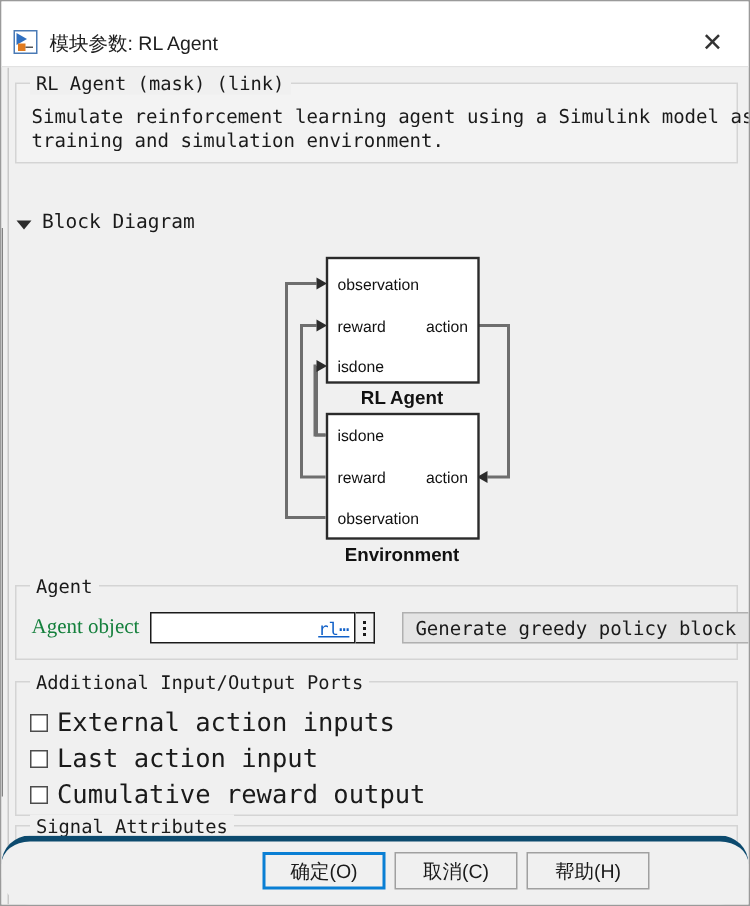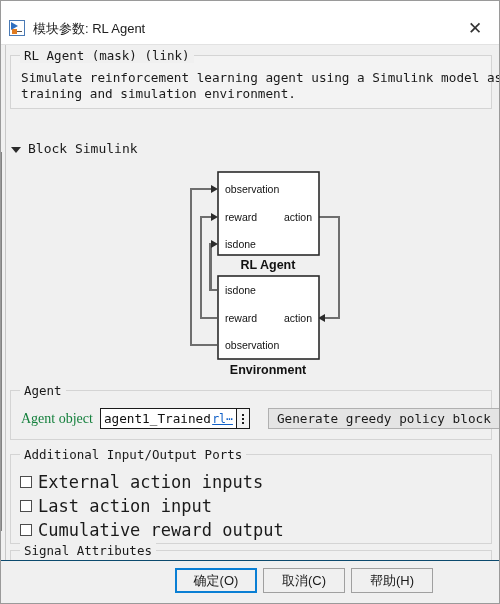--- a/index.html
+++ b/index.html
@@ -248,21 +248,22 @@
     margin-right: 6px;
     flex: 0 0 auto;
   }
 
   
   .footer {
     position: absolute;
     left: 0; right: 0; bottom: 0;
     height: 42px;
     background: #f0f0f0;
-    border-top: 1px solid #0c4a6e;
+    border-top: 4px solid #0c4a6e;
+    border-radius: 19px;
   }
   .btn {
     position: absolute;
     top: 7px;
     height: 25px;
     background: #f0f0f0;
     border: 1px solid #a0a0a0;
     box-sizing: border-box;
     display: flex;
     align-items: center;
@@ -301,21 +302,21 @@
     <div class="left-rule2"></div>
 
     <div class="group" id="desc-box">
       <div class="legend mono">RL Agent  (mask)  (link)</div>
       <div class="desc-text mono">Simulate reinforcement learning agent using a Simulink model as a
 training and simulation environment.</div>
     </div>
 
     <div class="bd-header">
       <span class="tri"></span>
-      <span class="mono">Block Simulink</span>
+      <span class="mono">Block Diagram</span>
     </div>
 
     <div class="diagram">
       <svg width="476" height="218" viewBox="0 0 476 218" xmlns="http://www.w3.org/2000/svg">
         <g stroke="#6e6e6e" stroke-width="2" fill="none">
 
           <path d="M 204 182 L 178 182 L 178 26 L 198 26"></path>
 
           <path d="M 204 155 L 188 155 L 188 54 L 198 54"></path>
 
@@ -347,21 +348,20 @@
         <text x="299" y="159" text-anchor="end" font-family="Liberation Sans, sans-serif" font-size="10.5" fill="#111">action</text>
         <text x="255" y="211" text-anchor="middle" font-family="Liberation Sans, sans-serif" font-size="12.5" font-weight="bold" fill="#111">Environment</text>
       </svg>
     </div>
 
     <div class="group" id="agent-group">
       <div class="legend">Agent</div>
       <div class="agent-row">
         <span class="agent-label mono">Agent object</span>
         <div class="agent-input mono">
-          <span class="val">agent1_Trained</span>
           <span class="link">rl⋯</span>
         </div>
         <div class="kebab">
             <i></i>
             <i></i>
             <i></i>
           </div>
         <div class="gen-btn mono">Generate greedy policy block</div>
       </div>
     </div>

